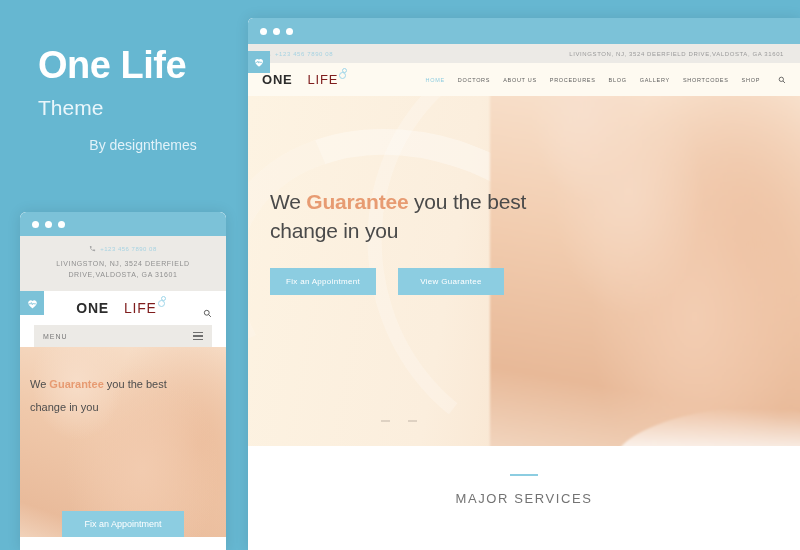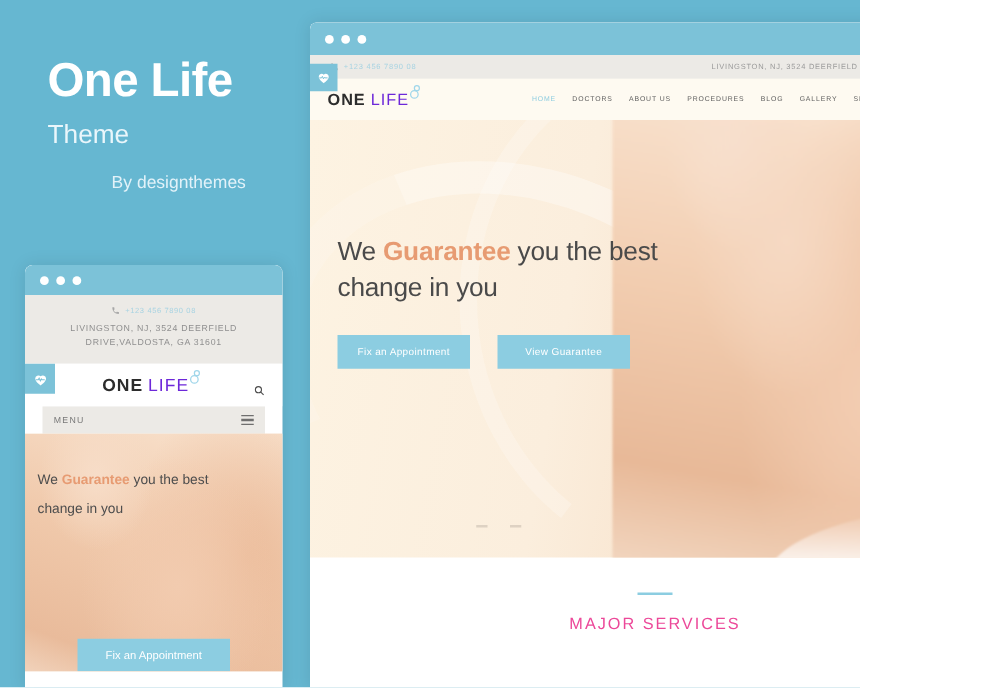--- a/index.html
+++ b/index.html
@@ -3,21 +3,21 @@
 <meta charset="utf-8">
 <style>
   * { box-sizing: border-box; margin: 0; padding: 0; }
   html, body {
     width: 800px; height: 550px;
     overflow: hidden;
     font-family: "Liberation Sans", sans-serif;
   }
   #stage {
     position: relative;
-    width: 688px; height: 550px;
+    width: 800px; height: 550px;
     background: #66b7d1;
     overflow: hidden;
   }
 
   
   .promo {
     position: absolute;
     left: 38px; top: 46px;
     width: 210px;
   }
@@ -88,21 +88,21 @@
   .site-header {
     position: relative;
     height: 33px;
     display: flex;
     align-items: center;
     padding: 0 14px;
     background: rgba(253,245,230,0.55);
   }
   .logo { display: flex; align-items: flex-start; position: relative; }
   .logo-one { font-size: 13px; font-weight: bold; color: #2c2c2c; letter-spacing: 0.8px; }
-  .logo-life { font-size: 13px; font-weight: 300; color: #6d28d9; letter-spacing: 0.8px; margin-left: 4px; }
+  .logo-life { font-size: 13px; font-weight: 300; color: #7f1d1d; letter-spacing: 0.8px; margin-left: 15px; }
   .logo-mark { position: relative; width: 12px; height: 12px; margin-left: 1px; margin-top: -4px; }
   .logo-mark i {
     position: absolute; border: 1.2px solid #9fd6ea; border-radius: 50%;
     display: block;
   }
   .logo-mark i.a { width: 5px; height: 5px; left: 3px; top: 0; }
   .logo-mark i.b { width: 7px; height: 7px; left: 0; top: 4px; }
 
   .nav {
     margin-left: auto;
@@ -222,21 +222,21 @@
     flex-direction: column;
     align-items: center;
     justify-content: flex-start;
     padding-top: 28px;
   }
   .sec-rule { width: 28px; height: 2px; background: #8ccde1; }
   .sec-title {
     margin-top: 15px;
     font-size: 13px;
     letter-spacing: 1.6px;
-    color: #ec4899;
+    color: #737373;
     font-weight: 400;
   }
 
   
   .mobile {
     position: absolute;
     left: 20px; top: 212px;
     width: 206px; height: 338px;
     background: #ffffff;
     border-radius: 6px 6px 0 0;

